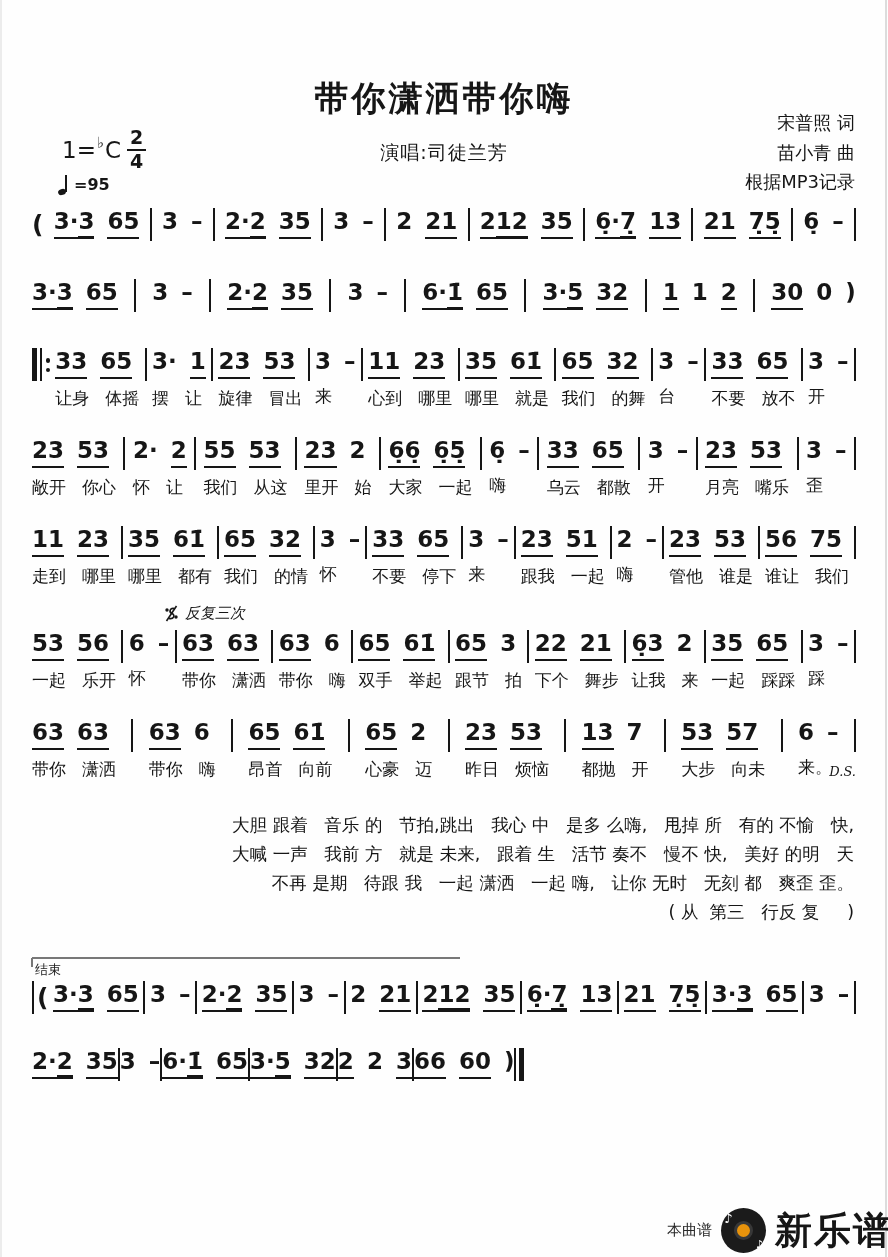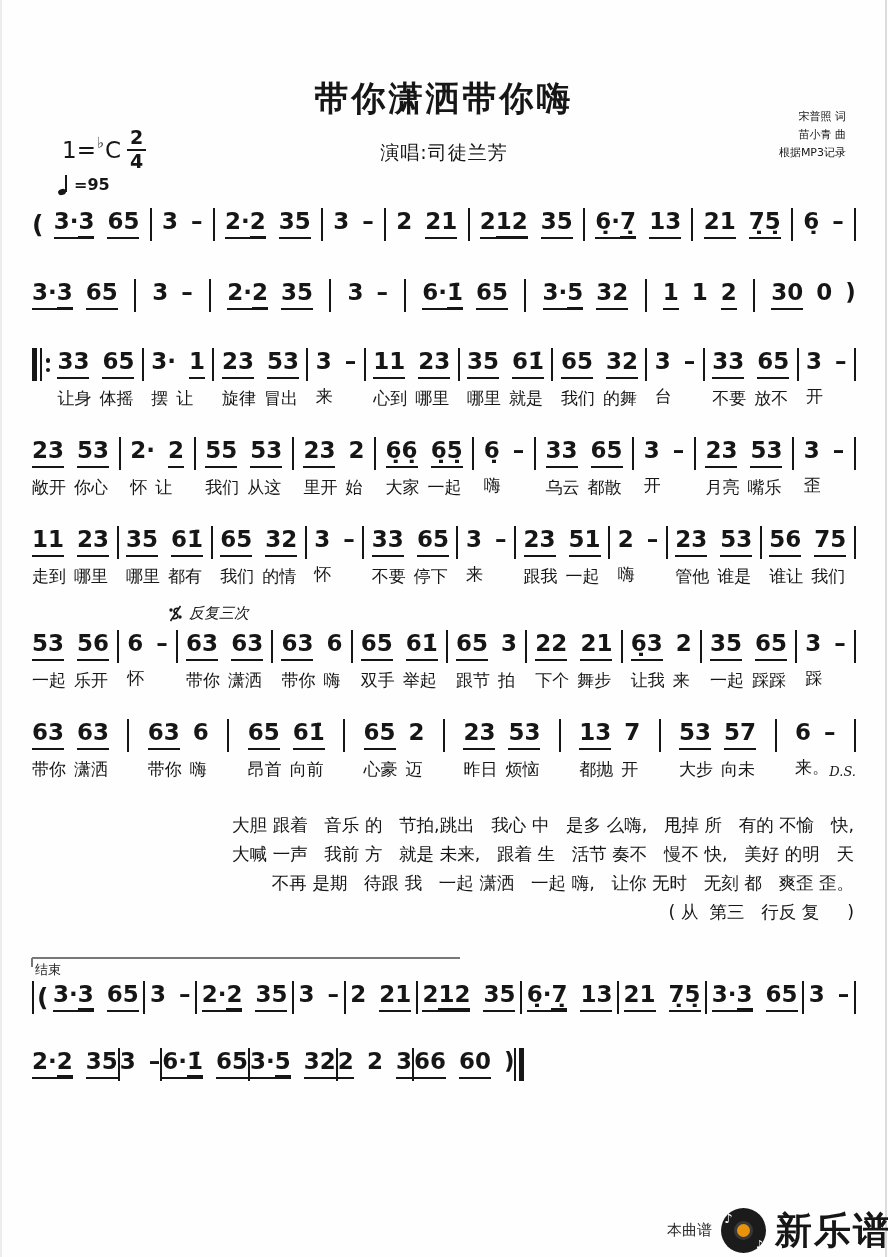--- a/index.html
+++ b/index.html
@@ -8,21 +8,21 @@
     background:#fefefe;color:#161616;
     font-family:"DejaVu Sans","Liberation Sans",sans-serif;
   }
   .edge-l{position:absolute;left:0;top:0;height:100%;width:2px;background:#ececec;}
   .edge-r{position:absolute;right:1px;top:0;height:100%;width:2px;background:#dcdcdc;}
   .sheet{padding:0 30px;position:relative;}
 
   
   .title{text-align:center;font-size:34px;font-weight:bold;letter-spacing:3px;padding-top:76px;}
   .subtitle{text-align:center;font-size:19px;margin-top:18px;letter-spacing:1px;}
-  .credits{position:absolute;top:108px;right:42px;text-align:right;font-size:11px;line-height:1.65;}
+  .credits{position:absolute;top:108px;right:33px;text-align:right;font-size:18px;line-height:1.65;}
   .keyblock{position:absolute;left:62px;top:128px;font-size:23px;display:flex;align-items:center;}
   .flat{font-size:15px;position:relative;top:-7px;margin:0 1px;}
   .meter{display:inline-flex;flex-direction:column;align-items:center;font-weight:bold;font-size:19px;line-height:1.05;margin-left:6px;}
   .meter .num{border-bottom:2px solid #161616;padding:0 3px 1px;}
   .meter .den{padding-top:1px;}
   .tempo{position:absolute;left:58px;top:174px;font-size:16px;font-weight:bold;display:flex;align-items:center;gap:6px;}
   .qnote{width:10px;height:21px;position:relative;display:inline-block;flex:none;}
   .qnote::before{content:"";position:absolute;left:0;bottom:0;width:8px;height:6px;background:#161616;border-radius:50%;transform:rotate(-20deg);}
   .qnote::after{content:"";position:absolute;left:6.5px;bottom:3px;width:2px;height:17px;background:#161616;}
 
@@ -34,21 +34,21 @@
   .note{font-size:23px;font-weight:bold;line-height:1;padding-bottom:4px;white-space:nowrap;}
   .note.u1{border-bottom:2.5px solid #161616;}
   .tailx{border-bottom:2.5px solid #161616;padding-bottom:1.5px;}
   .bar{width:2px;height:33px;background:#161616;flex:none;margin-top:-2px;}
   .thickbar{width:4.5px;height:33px;background:#161616;flex:none;margin-top:-2px;}
   .bargrp{display:flex;gap:3px;align-items:flex-start;flex:none;}
   .rpt-dots{display:flex;flex-direction:column;gap:5px;margin-left:1px;padding-top:8px;}
   .rpt-dots i{width:4.5px;height:4.5px;border-radius:50%;background:#161616;}
   .paren{font-size:25px;font-weight:bold;line-height:30px;flex:none;}
   .measure{display:flex;flex-direction:column;gap:9px;position:relative;}
-  .lyric-row{display:flex;gap:8px;font-size:17px;white-space:nowrap;line-height:1.2;}
+  .lyric-row{display:flex;gap:16px;font-size:17px;white-space:nowrap;line-height:1.2;}
 
   #score-a .score-line:nth-child(1){margin-bottom:40px;}
   #score-a .score-line:nth-child(2){margin-bottom:38px;}
   #score-a .score-line:nth-child(3){margin-bottom:31px;}
   #score-a .score-line:nth-child(4){margin-bottom:30px;}
   #score-a .score-line:nth-child(5){margin-bottom:46px;}
   #score-a .score-line:nth-child(6){margin-bottom:30px;}
   #score-b .score-line:nth-child(1){margin-bottom:36px;padding-top:26px;}
   #score-b .score-line:nth-child(2){width:54%;}
 

